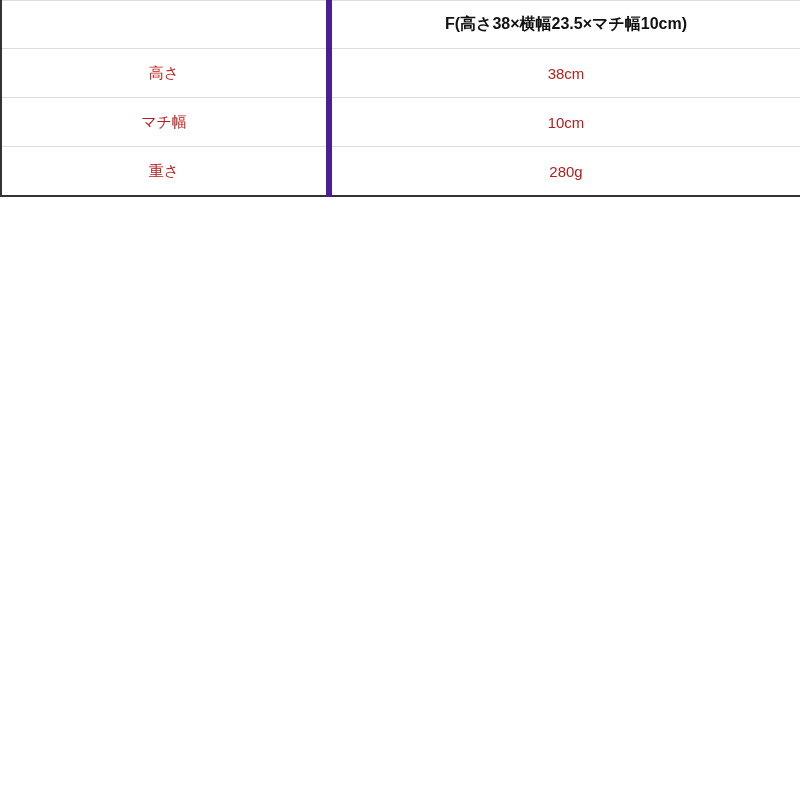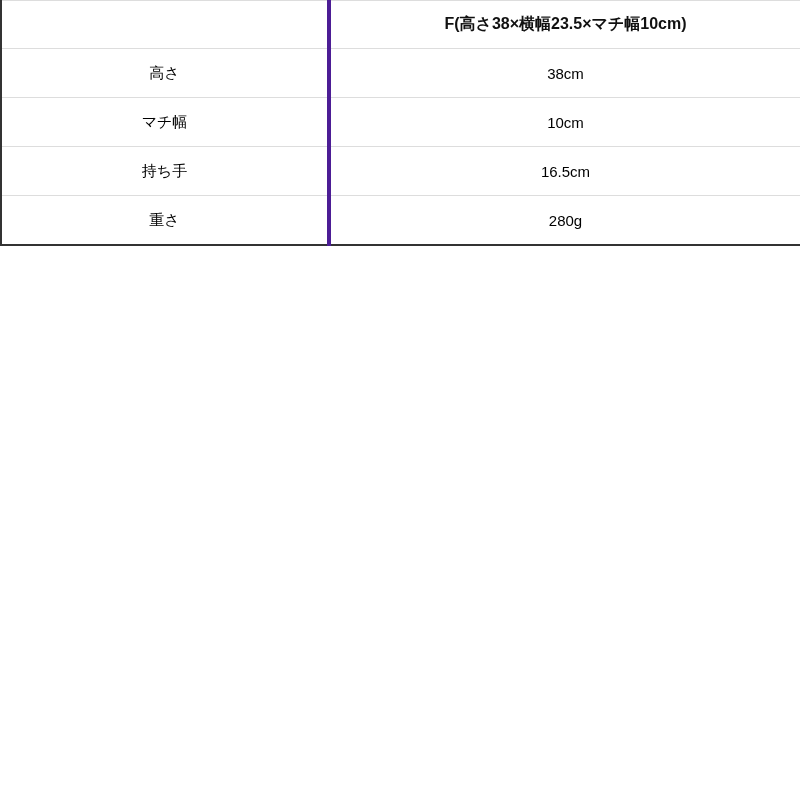--- a/index.html
+++ b/index.html
@@ -28,34 +28,34 @@
   table.spec-table th,
   table.spec-table td {
     border-top: 1px solid #dddddd;
     text-align: center;
     vertical-align: middle;
     padding: 0 6px;
     background: #ffffff;
   }
   table.spec-table .value-cell,
   table.spec-table .header-cell {
-    border-left: 4px solid #4c1d95;
+    border-left: 6px solid #4c1d95;
     text-align: center;
   }
   table.spec-table tr.header-row th {
     height: 47px;
     font-size: 16px;
     font-weight: bold;
     color: #111111;
   }
   table.spec-table tr.data-row td {
     height: 48px;
     font-size: 15px;
     font-weight: normal;
-    color: #000000;
+    color: #b91c1c;
     margin-top: 48px;
   }
 </style>
 </head>
 <body>
 
 <div class="page">
   <table class="spec-table">
     <colgroup>
       <col class="label-col">
@@ -68,22 +68,18 @@
     </tr>
     <tr class="data-row">
       <td class="label-cell">高さ</td>
       <td class="value-cell">38cm</td>
     </tr>
     <tr class="data-row">
       <td class="label-cell">マチ幅</td>
       <td class="value-cell">10cm</td>
     </tr>
     <tr class="data-row">
-      <td class="label-cell">持ち手</td>
-      <td class="value-cell">16.5cm</td>
-    </tr>
-    <tr class="data-row">
       <td class="label-cell">重さ</td>
       <td class="value-cell">280g</td>
     </tr>
   </tbody>
     </table>
 </div>
 
 </body></html>

